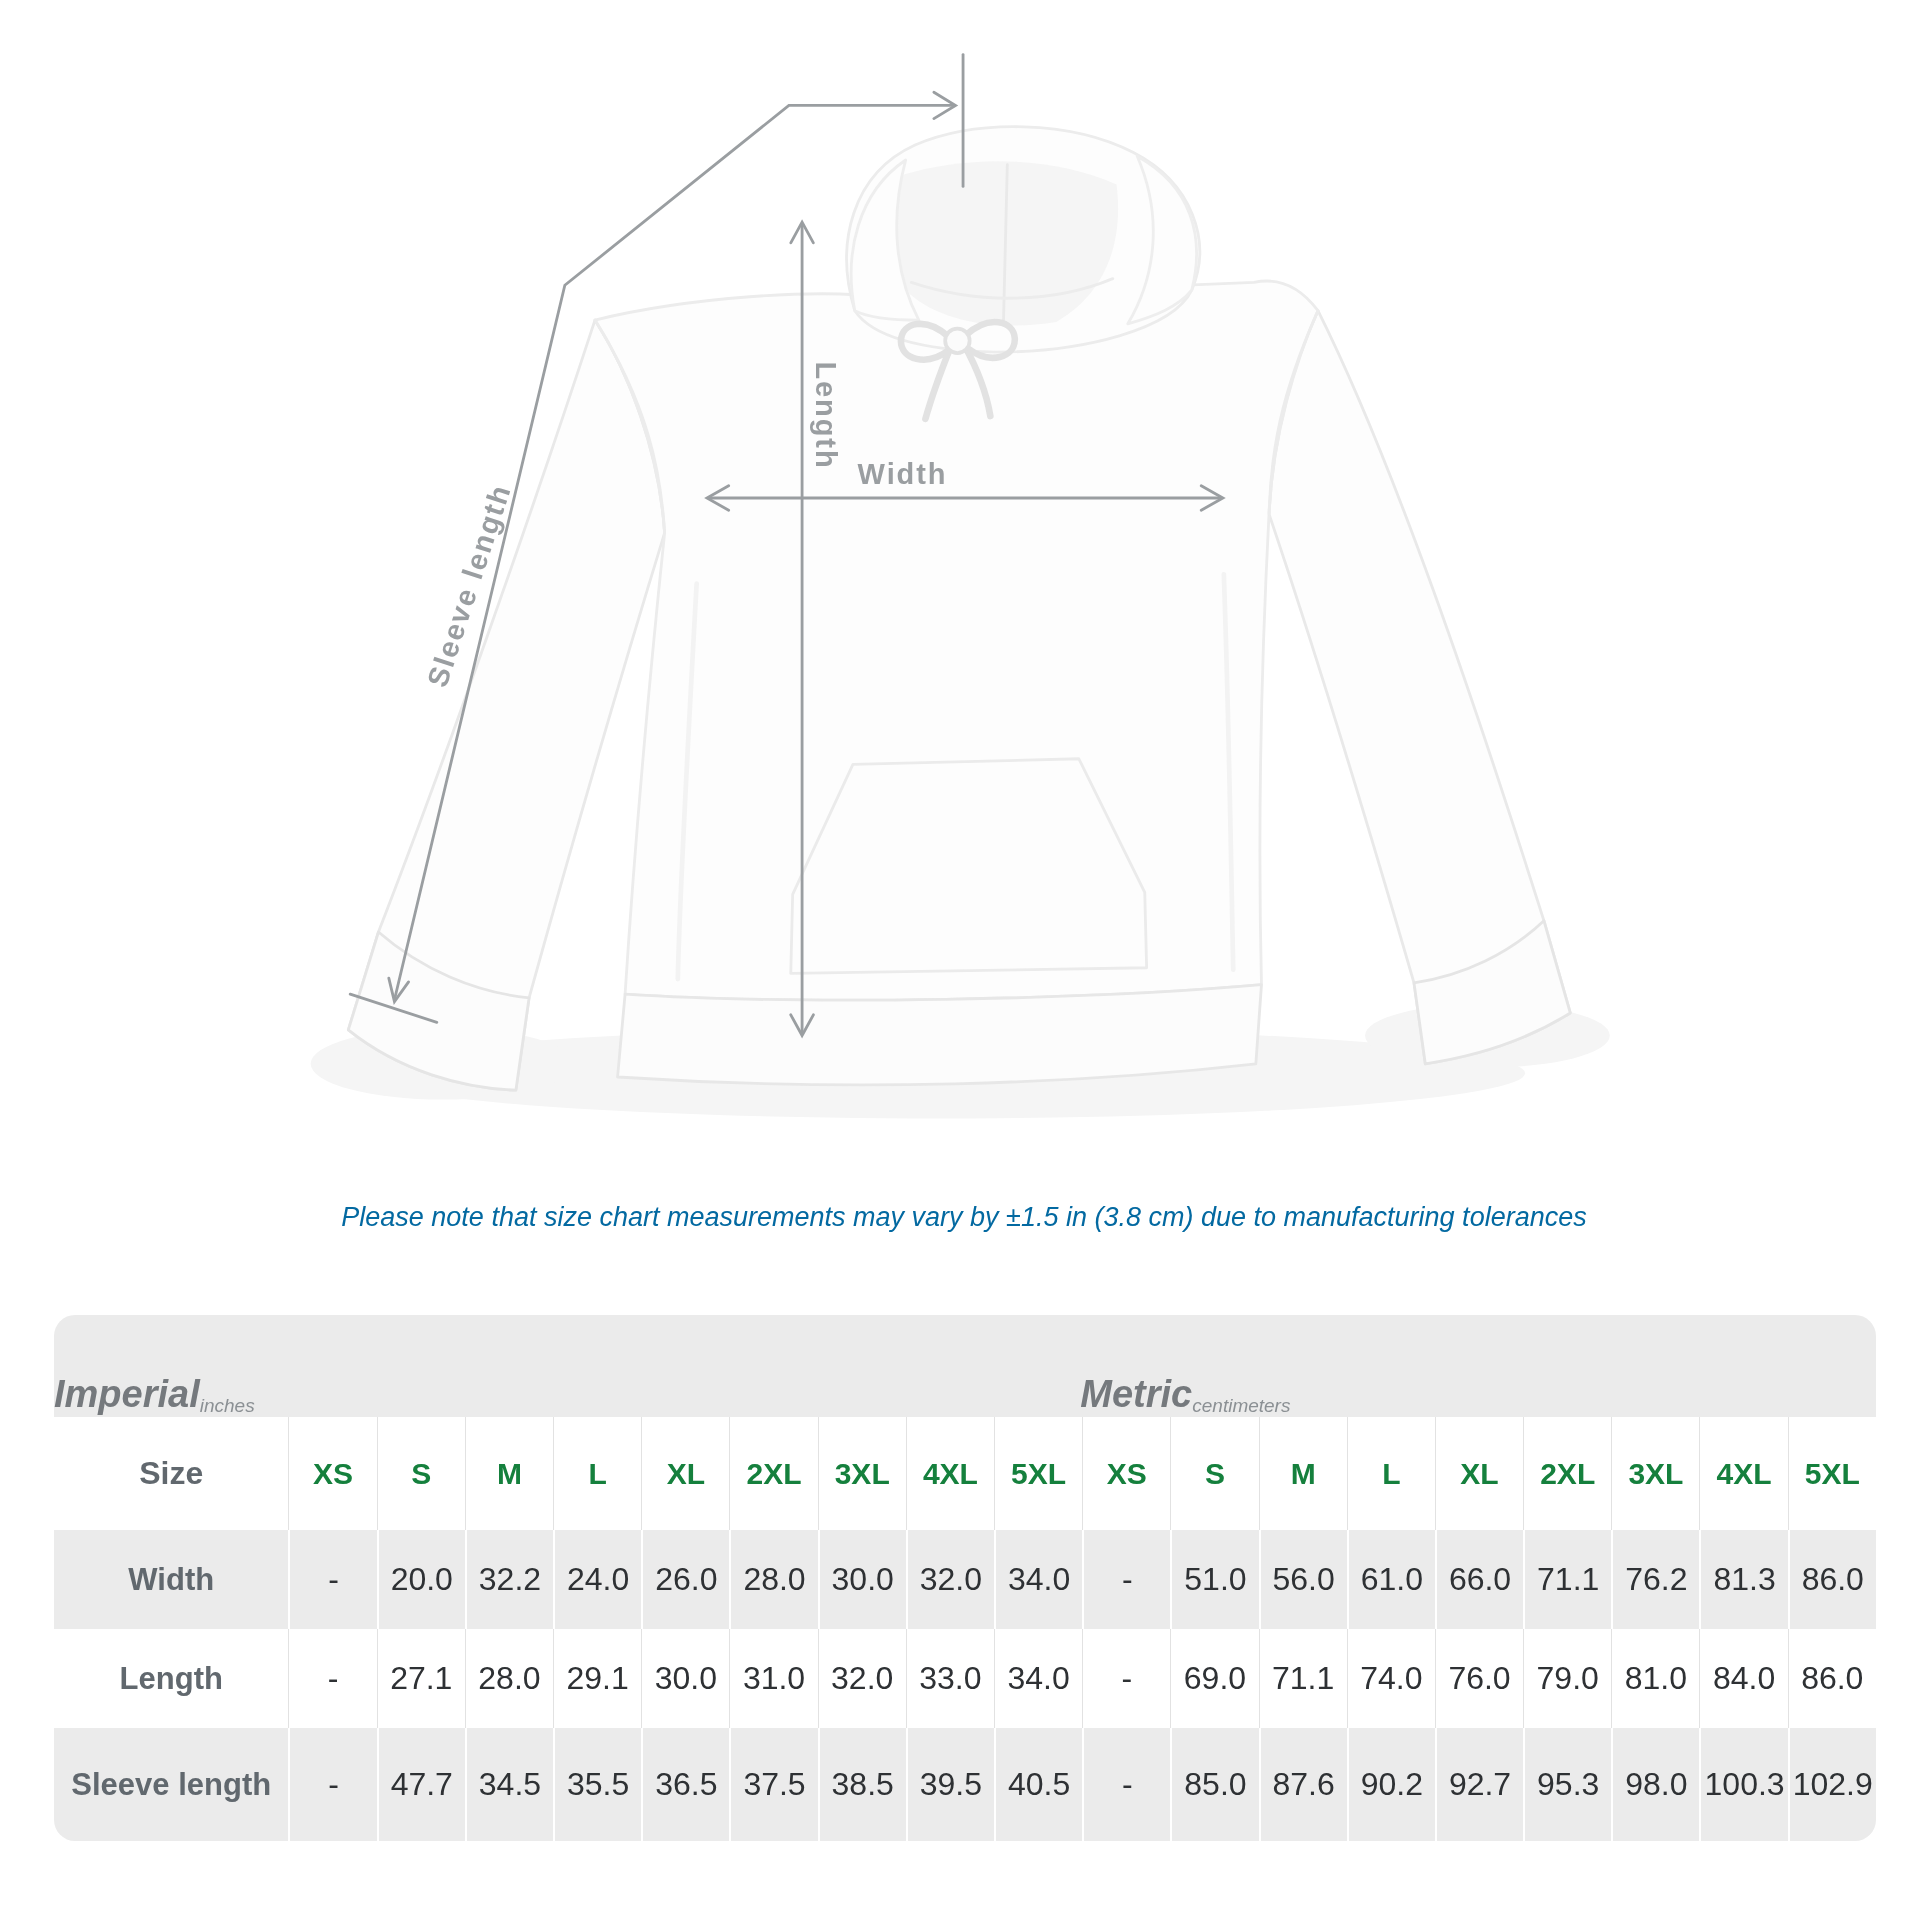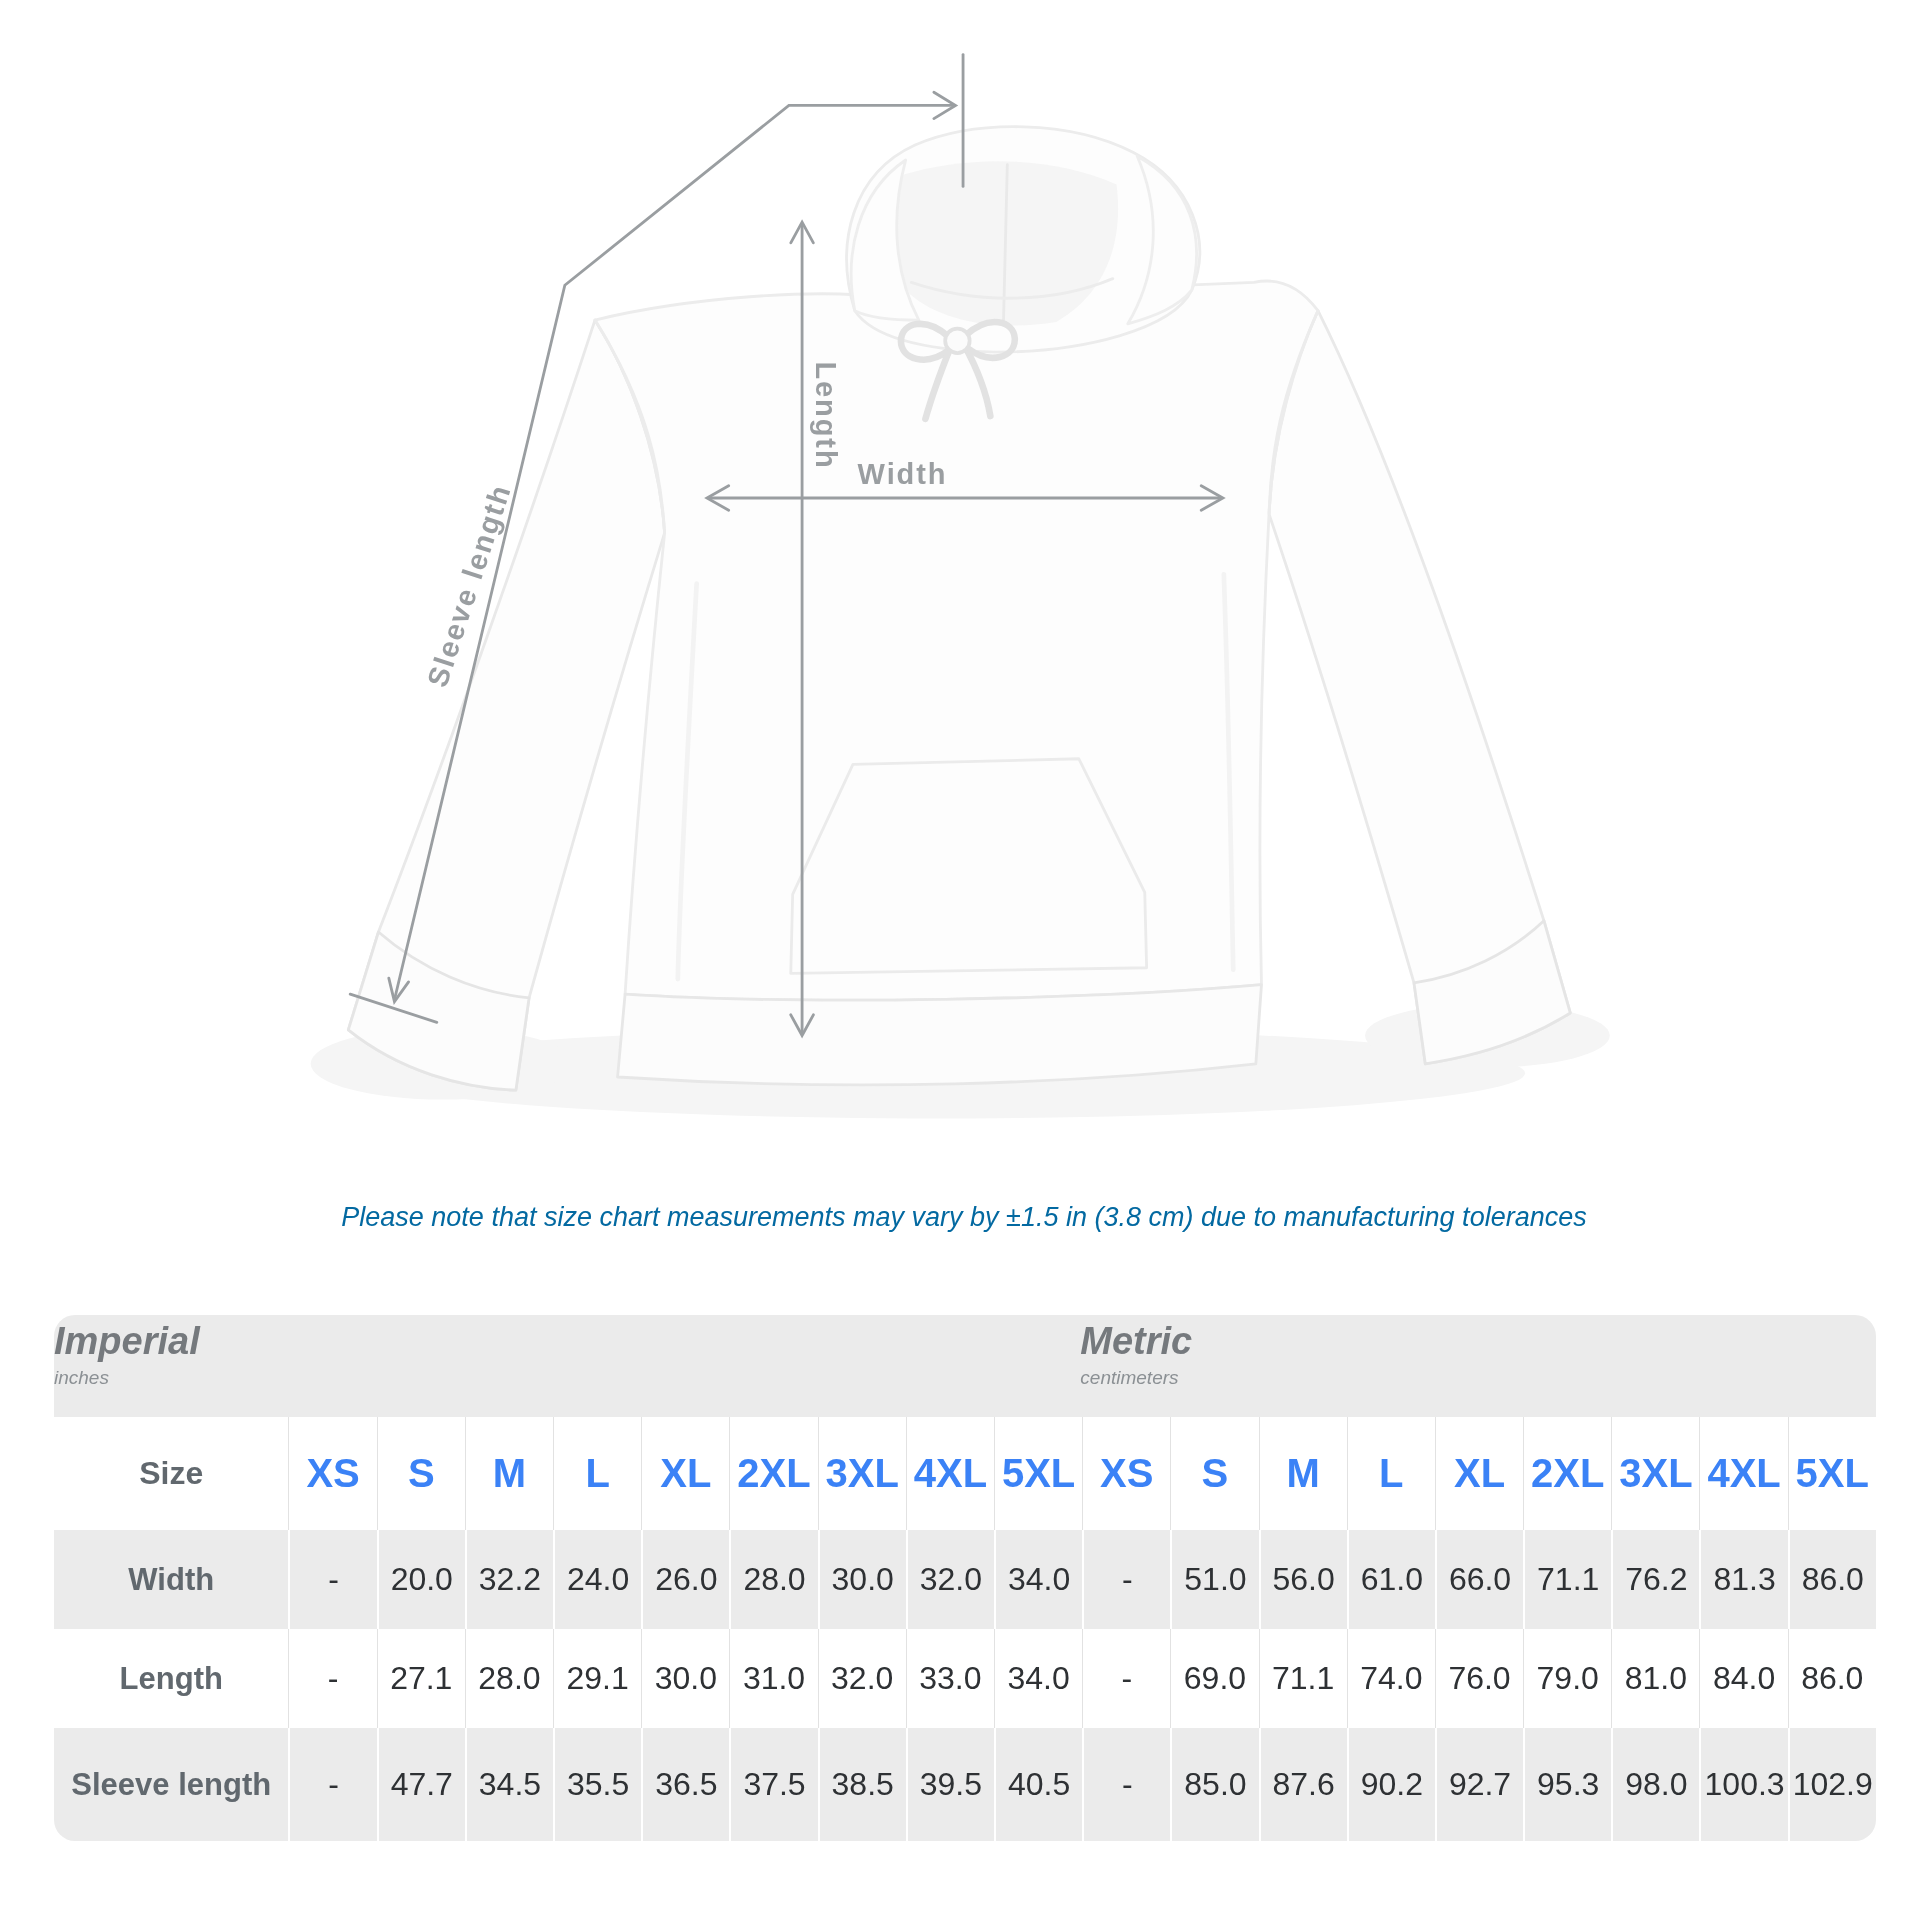--- a/index.html
+++ b/index.html
@@ -37,39 +37,39 @@
   }
 
   
   .size-table{
     position:absolute;left:54px;top:1315px;width:1822px;
   }
   .units-band{
     height:102px;background:#ebebeb;border-radius:21px 21px 0 0;
     display:flex;
   }
-  .band-sec{display:flex;flex-direction:column;align-items:flex-start;padding-top:5px;box-sizing:border-box;}
+  .band-sec{display:flex;flex-direction:row;align-items:flex-end;padding-top:22px;box-sizing:border-box;}
   .band-sec.imperial{width:56.33%;}
   .band-sec.metric{width:43.67%;}
   .band-title{font-size:38px;font-weight:bold;font-style:italic;color:#75797d;line-height:1.15;}
   .band-unit{font-size:19px;font-style:italic;color:#8b9094;margin-top:3.8px;}
 
   .trow{display:flex;align-items:center;width:100%;}
   .trow .cell{
     flex:0 0 4.8406%;box-sizing:border-box;height:100%;
     display:flex;align-items:center;justify-content:center;
     font-size:32px;color:#2e3134;
     border-left:1.9px solid #e2e2e2;
   }
   .trow .label-cell{
     flex:0 0 12.87%;border-left:none;
     font-weight:bold;font-size:31px;color:#61686e;
   }
   .header-row{height:113px;background:#ffffff;}
-  .header-row .cell{font-weight:bold;font-size:40px;color:#3b82f6;}
+  .header-row .cell{font-weight:bold;font-size:30px;color:#15803d;}
   .header-row .label-cell{font-size:32px;color:#61686e;}
   .gray-row{background:#ebebeb;height:99px;}
   .gray-row .cell{border-left:2.8px solid #ffffff;}
   .gray-row .label-cell{border-left:none;}
   .white-row{background:#ffffff;height:99px;}
   .last-row{height:113px;border-radius:0 0 21px 21px;}
 </style>
 </head>
 <body>
 

